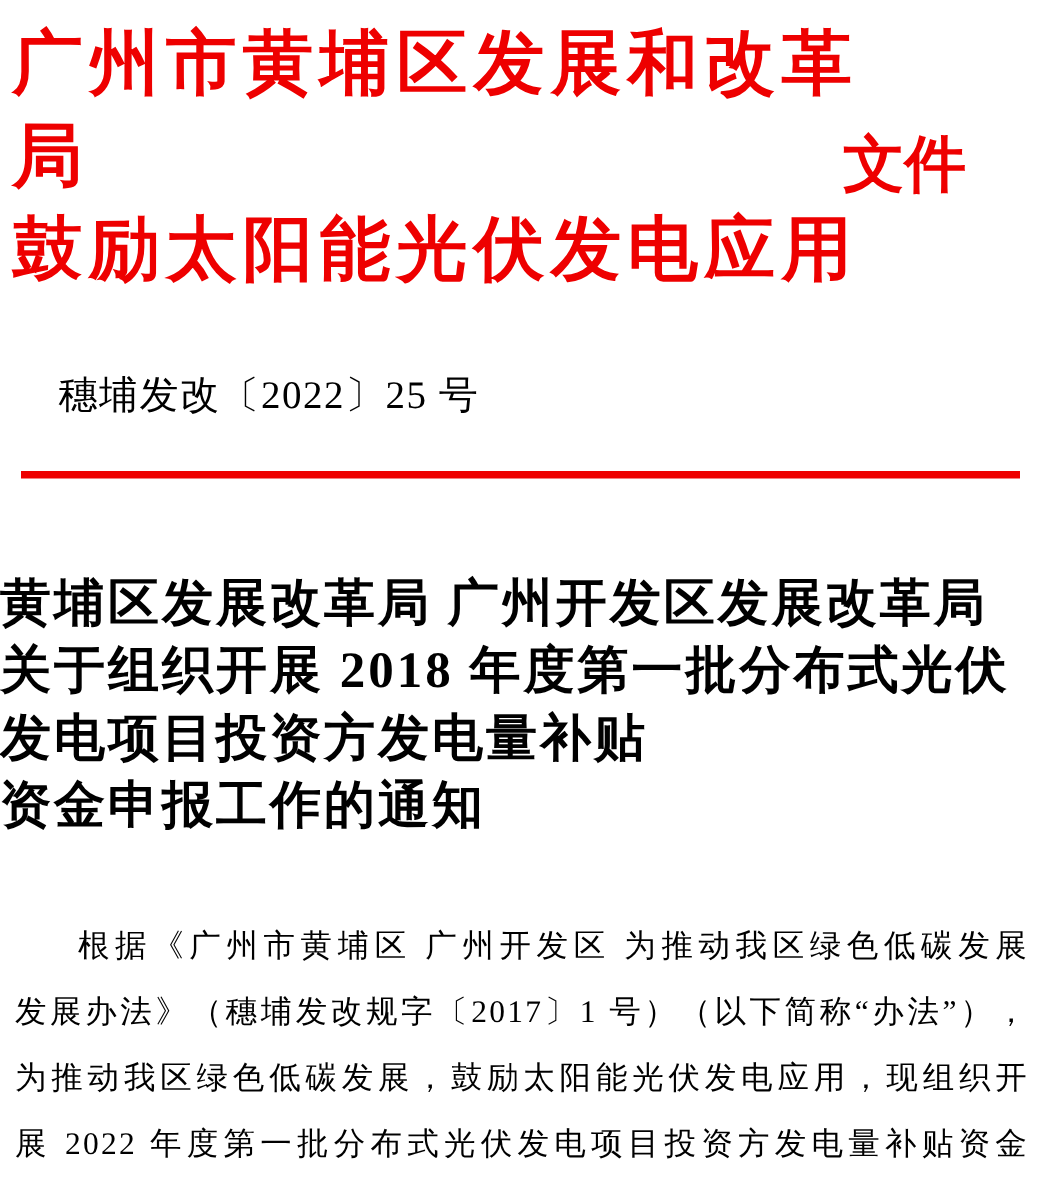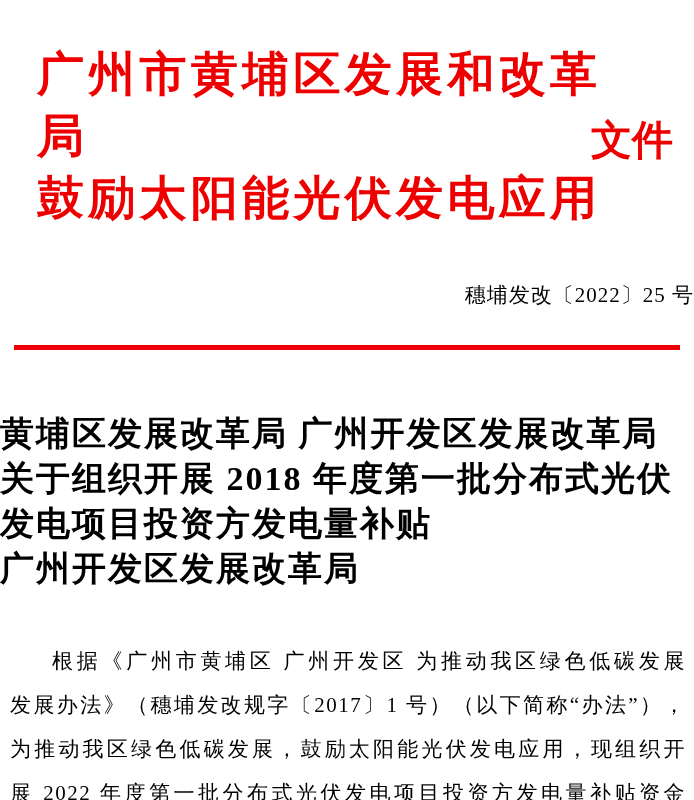--- a/index.html
+++ b/index.html
@@ -11,22 +11,21 @@
     overflow: hidden;
     background: #ffffff;
     color: #000000;
     font-family: "Liberation Serif", "DejaVu Serif", serif;
   }
 
   
   .letterhead {
     display: flex;
     align-items: center;
-    padding: 12px 0 0 37px;
-    margin-top: 31px;
+    padding: 12px 0 0 8px;
   }
   .agency-block { width: 560px; }
   .agency-line {
     font-size: 47px;
     line-height: 62px;
     font-weight: bold;
     color: var(--red);
     text-align: justify;
     text-align-last: justify;
   }
@@ -35,24 +34,25 @@
     font-weight: bold;
     color: var(--red);
     margin-left: -6px;
     margin-top: 8px;
     white-space: nowrap;
   }
 
   
   .doc-number {
     margin-top: 52px;
-    text-align: right;
-    font-size: 21px;
+    text-align: left;
+    font-size: 26px;
     line-height: 28px;
     letter-spacing: 1px;
+    margin-left: 39px;
   }
 
   
   .red-rule {
     height: 5px;
     background: var(--red);
     margin: 36px 14px 0 14px;
   }
 
   
@@ -94,21 +94,21 @@
   </header>
 
   <div class="doc-number">穗埔发改〔2022〕25 号</div>
 
   <div class="red-rule"></div>
 
   <h1 class="title">
     <div class="title-line">黄埔区发展改革局 广州开发区发展改革局</div>
     <div class="title-line">关于组织开展 2018 年度第一批分布式光伏</div>
     <div class="title-line">发电项目投资方发电量补贴</div>
-    <div class="title-line">广州开发区发展改革局</div>
+    <div class="title-line">资金申报工作的通知</div>
   </h1>
 
   <main class="body">
     <div class="line justify indent">根据《广州市黄埔区 广州开发区 为推动我区绿色低碳发展</div>
     <div class="line justify">发展办法》（穗埔发改规字〔2017〕1 号）（以下简称“办法”），</div>
     <div class="line justify">为推动我区绿色低碳发展，鼓励太阳能光伏发电应用，现组织开</div>
     <div class="line justify">展 2022 年度第一批分布式光伏发电项目投资方发电量补贴资金</div>
 
   </main>
 

